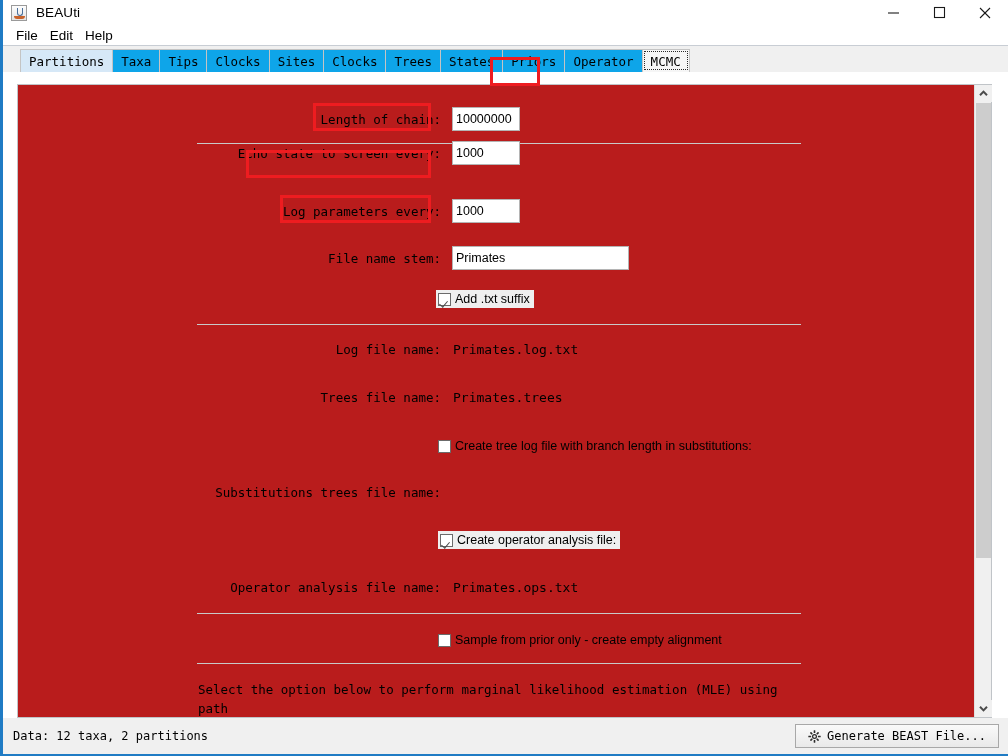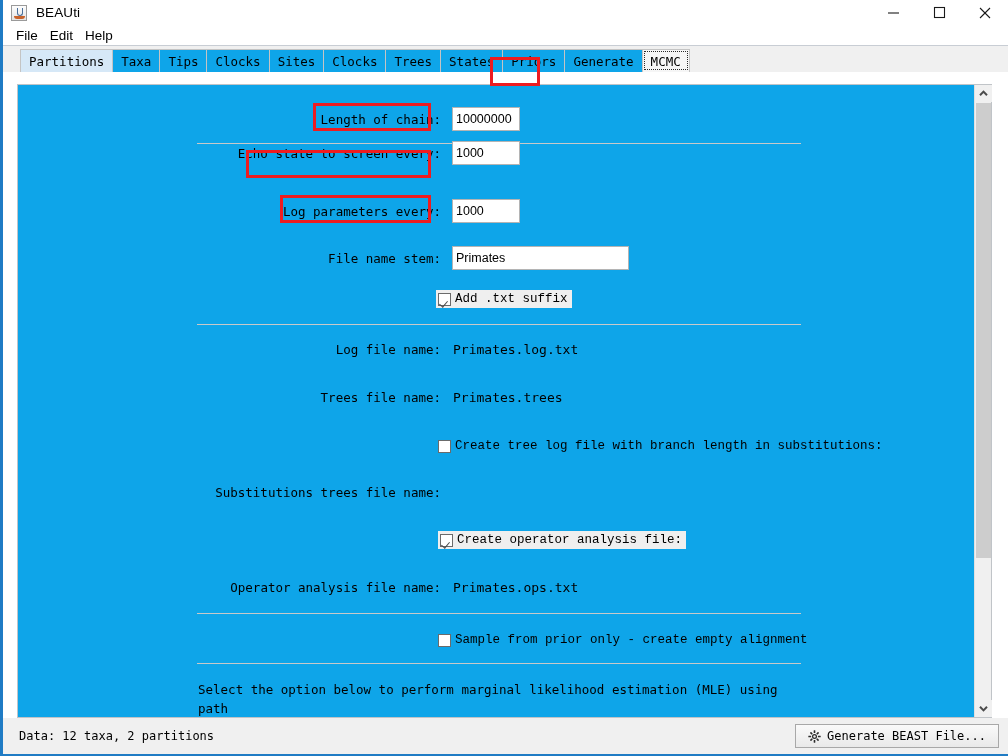--- a/index.html
+++ b/index.html
@@ -133,21 +133,21 @@
     left: 14px; top: 84px;
     width: 975px; height: 634px;
     background: #ffffff;
     border: 1px solid #c0c4c8;
     display: flex;
   }
   .content {
     position: relative;
     flex: 1 1 auto;
     overflow: hidden;
-    background: #0ea5e9;
+    background: #b91c1c;
   }
 
   
   .row {
     position: absolute;
     display: flex;
     align-items: center;
   }
   .lbl {
     font-family: "DejaVu Sans Mono", monospace;
@@ -202,21 +202,21 @@
   .cbox.checked::after {
     content: "";
     position: absolute;
     left: 2px; top: 5px;
     width: 4px; height: 7px;
     border: solid #4a4a4a;
     border-width: 0 1.6px 1.6px 0;
     transform: rotate(40deg);
   }
   .cblabel {
-    font-family: Liberation Mono, monospace;
+    font-family: Liberation Sans, sans-serif;
     font-size: 12.5px;
     color: #000000;
   }
 
   
   .anno {
     position: absolute;
     border: 3px solid #ee1c20;
     pointer-events: none;
     z-index: 20;
@@ -249,21 +249,20 @@
   }
 
   
   .statusbar {
     position: absolute;
     left: 0; bottom: 0;
     width: 1005px; height: 36px;
     background: #f0f0f0;
     display: flex;
     align-items: center;
-    padding-left: 6px;
   }
   .status-text {
     margin-left: 10px;
     font-family: "DejaVu Sans Mono", monospace;
     font-size: 12px;
     color: #000000;
   }
   .gen-btn {
     position: absolute;
     right: 9px; top: 6px;
@@ -317,21 +316,21 @@
   <div class="tabarea">
     <div class="tab active">Partitions</div>
     <div class="tab">Taxa</div>
     <div class="tab">Tips</div>
     <div class="tab">Clocks</div>
     <div class="tab">Sites</div>
     <div class="tab">Clocks</div>
     <div class="tab">Trees</div>
     <div class="tab">States</div>
     <div class="tab">Priors</div>
-    <div class="tab">Generate</div>
+    <div class="tab">Operator</div>
     <div class="tab focused">MCMC</div>
   </div>
   <div class="anno-mcmc"></div>
 
   <div class="content-wrap">
     <div class="content">
 
       <div class="row" style="left:125px; top:22px; width:420px;">
         <div class="lbl" style="width:298px;">Length of chain:</div>
         <input class="tf" style="width: 68px; margin-left: 11px;" value="10000000">

